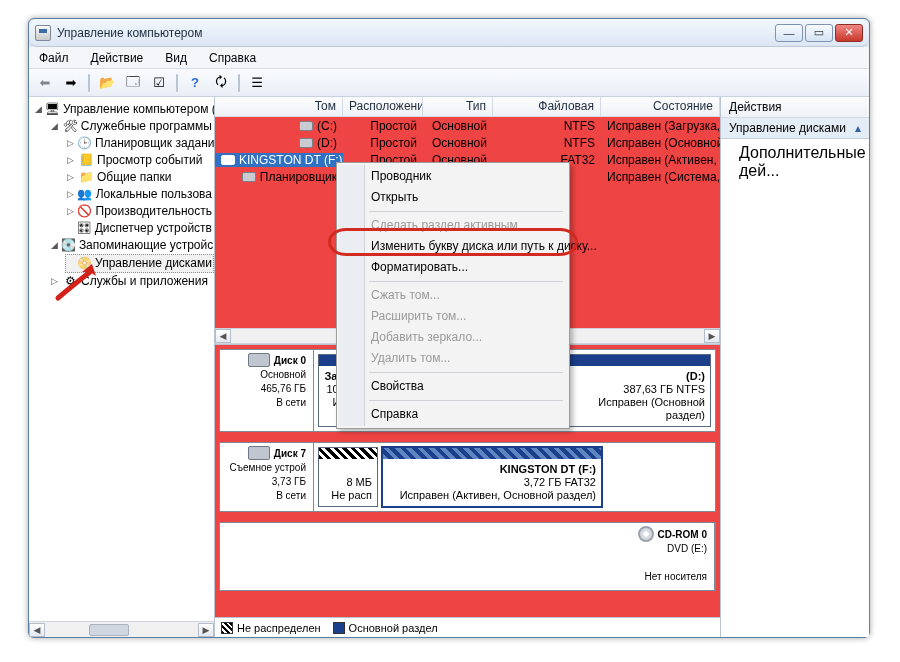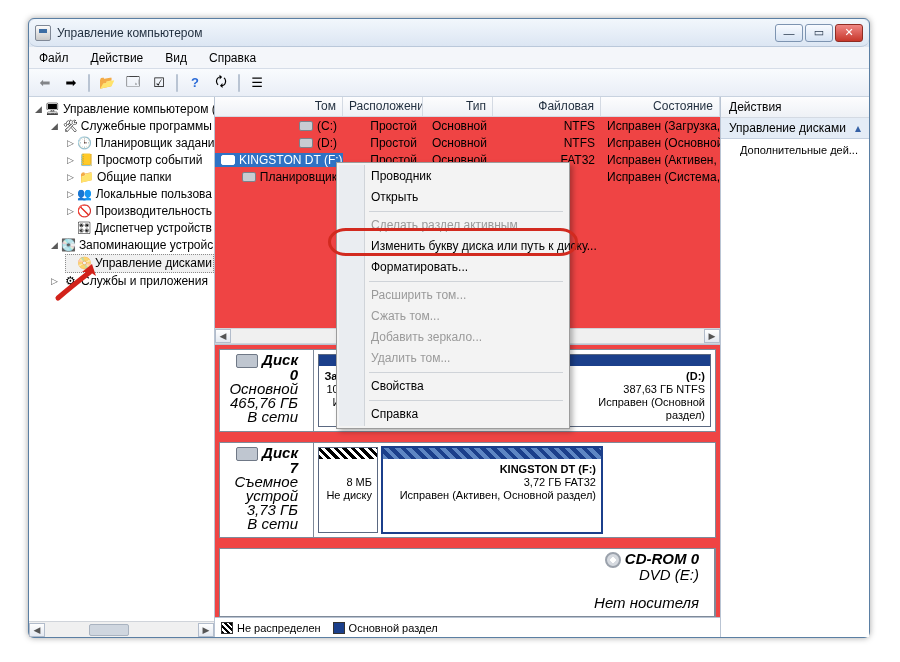--- a/index.html
+++ b/index.html
@@ -194,25 +194,24 @@
   .disk-block {
     display:flex;
     border:1px solid #7f8a99;
     margin-bottom:10px;
     min-height:60px;
     background:#fff;
   }
   .disk-left {
     width:94px;
     border-right:1px solid #7f8a99;
-    padding:3px 15px 6px 5px;
-    font-size:15px;
+    padding:3px 7px 6px 5px;
+    font-size:10px;
     line-height:14px;
     position:relative;
-    font-style:italic;
   }
   .disk-left .disk-icon {
     width:22px; height:14px; background:#bfc6d0; border:1px solid #6f7886; border-radius:2px;
     display:inline-block; margin-right:4px; vertical-align:-3px;
   }
   .disk-left .cd-icon {
     width:16px; height:16px; border:2px solid #9ba2ac; border-radius:50%;
     display:inline-block; margin-right:4px; vertical-align:-4px;
     background:radial-gradient(circle,#fff 30%,#d6dae0 32%);
   }
@@ -272,22 +271,21 @@
   }
   .actions-sub {
     background:#e4ecf6;
     border-bottom:1px solid #c4d0e0;
     padding:3px 8px;
     font-size:12px;
     display:flex; align-items:center; justify-content:space-between;
   }
   .actions-item {
     padding:5px 10px 5px 18px;
-    font-size:11px;
-    text-align:center;
+    font-size:16px;
   }
 
   
   .ctx-menu {
     position:absolute;
     left:336px; top:162px;
     width:234px;
     background:#f3f3f3;
     border:1px solid #9c9c9c;
     box-shadow:3px 3px 5px rgba(0,0,0,.28);
@@ -524,21 +522,21 @@
             <span class="disk-icon"></span><b>Диск 7</b><br>
             <span>Съемное устрой</span><br>
             <span>3,73 ГБ</span><br>
             <span>В сети</span>
           </div>
           <div class="disk-partitions">
             <div class="part unalloc" style="width:52px">
                 <div class="stripe"></div>
               <div class="pname">&nbsp;</div>
               <div>8 МБ</div>
-              <div>Не диску</div>
+              <div>Не расп</div>
             </div>
             <div class="part selected" style="flex:1;max-width:220px">
                 <div class="stripe"></div>
               <div class="pname">KINGSTON DT  (F:)</div>
               <div>3,72 ГБ FAT32</div>
               <div>Исправен (Активен, Основной раздел)</div>
             </div>
           </div>
         </div>
 
@@ -572,22 +570,22 @@
 
 <div class="ctx-menu">
   <div class="strip"></div>
   <div class="ctx-item">Проводник</div>
   <div class="ctx-item">Открыть</div>
   <div class="ctx-sep"></div>
   <div class="ctx-item disabled">Сделать раздел активным</div>
   <div class="ctx-item">Изменить букву диска или путь к диску...</div>
   <div class="ctx-item">Форматировать...</div>
   <div class="ctx-sep"></div>
+  <div class="ctx-item disabled">Сжать том...</div>
   <div class="ctx-item disabled">Расширить том...</div>
-  <div class="ctx-item disabled">Сжать том...</div>
   <div class="ctx-item disabled">Добавить зеркало...</div>
   <div class="ctx-item disabled">Удалить том...</div>
   <div class="ctx-sep"></div>
   <div class="ctx-item">Свойства</div>
   <div class="ctx-sep"></div>
   <div class="ctx-item">Справка</div>
 </div>
 
 <div class="ctx-highlight"></div>
 

